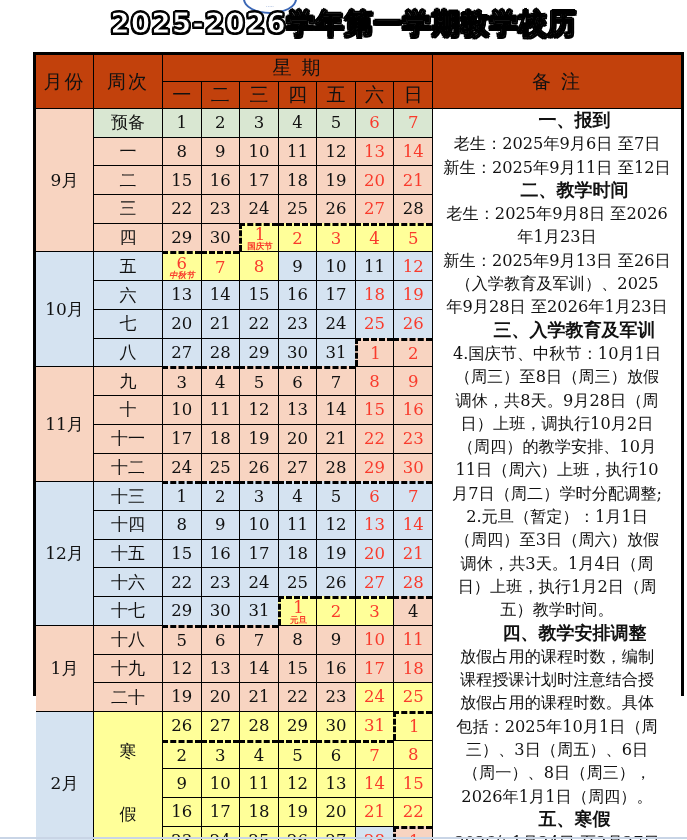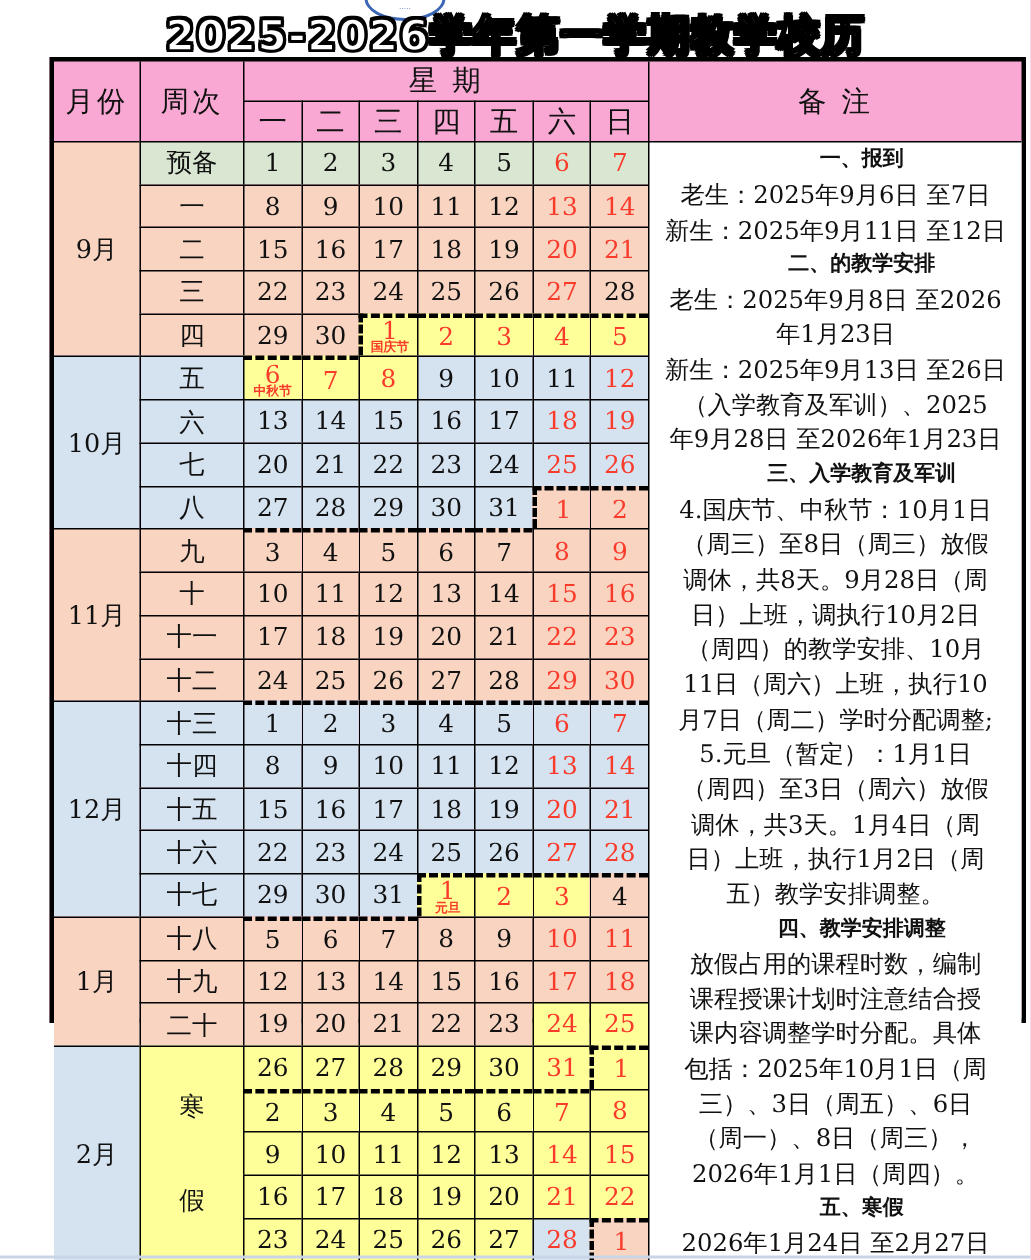--- a/index.html
+++ b/index.html
@@ -20,22 +20,22 @@
     position:absolute;left:0;top:7px;width:687px;height:34px;line-height:34px;
     text-align:center;font-size:28px;font-weight:bold;letter-spacing:1px;
     color:#ffffff;
     -webkit-text-stroke:1.1px #000;
     text-shadow:-1.5px -1.5px 0 #000,1.5px -1.5px 0 #000,-1.5px 1.5px 0 #000,
                  1.5px 1.5px 0 #000,0 -1.7px 0 #000,0 1.7px 0 #000,
                  -1.7px 0 0 #000,1.7px 0 0 #000;
   }
   
   .cal-wrap{
-    position:absolute;left:33px;top:38px;width:651px;height:644px;
-    border:3px solid #000;box-sizing:border-box;background:#f9a8d4;
+    position:absolute;left:33px;top:52px;width:651px;height:644px;
+    border:3px solid #000;box-sizing:border-box;background:#c2410c;
   }
   table.cal{
     border-collapse:separate;border-spacing:0;table-layout:fixed;
     width:100%;height:100%;
   }
   table.cal td{
     box-sizing:border-box;padding:0;
     border-left:1.8px solid #000;border-top:1.8px solid #000;
     text-align:center;vertical-align:middle;overflow:hidden;
   }
@@ -61,22 +61,22 @@
   
   td.notes-cell{
     vertical-align:top;text-align:left;background:#fff;
     padding:1px 2px 0 5px;
   }
   .note-line{
     font-family:"DejaVu Serif","Liberation Serif",serif;
     font-size:16.2px;line-height:23.3px;white-space:nowrap;
   }
   .note-line.bold{
-    font-family:Liberation Serif, serif;
-    font-weight:bold;font-size:14px;margin-left:35px;
+    font-family:Liberation Sans, sans-serif;
+    font-weight:bold;font-size:18px;margin-left:35px;
   }
   .bottom-line{
     position:absolute;left:0;top:837px;width:687px;height:1.5px;background:#c9d5e6;
   }
 </style>
 </head>
 <body>
 
 <div class="logo-arc">·····</div>
 <div class="title">2025-2026学年第一学期教学校历</div>
@@ -118,43 +118,43 @@
           <td class="day-cell needs-left" style="background: rgb(217, 231, 210); color: rgb(17, 17, 17);"><span>2</span></td>
           <td class="day-cell needs-left" style="background: rgb(217, 231, 210); color: rgb(17, 17, 17);"><span>3</span></td>
           <td class="day-cell needs-left" style="background: rgb(217, 231, 210); color: rgb(17, 17, 17);"><span>4</span></td>
           <td class="day-cell needs-left" style="background: rgb(217, 231, 210); color: rgb(17, 17, 17);"><span>5</span></td>
           <td class="day-cell needs-left" style="background: rgb(217, 231, 210); color: rgb(249, 59, 44);"><span>6</span></td>
           <td class="day-cell needs-left" style="background: rgb(217, 231, 210); color: rgb(249, 59, 44);"><span>7</span></td>
           <td class="notes-cell needs-left" rowspan="26">
             <div class="note-line bold">一、报到</div>
             <div class="note-line">老生：2025年9月6日 至7日</div>
             <div class="note-line">新生：2025年9月11日 至12日</div>
-            <div class="note-line bold">二、的教学安排</div>
+            <div class="note-line bold">二、教学时间</div>
             <div class="note-line">老生：2025年9月8日 至2026</div>
             <div class="note-line">年1月23日</div>
             <div class="note-line">新生：2025年9月13日 至26日</div>
             <div class="note-line">（入学教育及军训）、2025</div>
             <div class="note-line">年9月28日 至2026年1月23日</div>
             <div class="note-line bold">三、入学教育及军训</div>
             <div class="note-line">4.国庆节、中秋节：10月1日</div>
             <div class="note-line">（周三）至8日（周三）放假</div>
             <div class="note-line">调休，共8天。9月28日（周</div>
             <div class="note-line">日）上班，调执行10月2日</div>
             <div class="note-line">（周四）的教学安排、10月</div>
             <div class="note-line">11日（周六）上班，执行10</div>
             <div class="note-line">月7日（周二）学时分配调整;</div>
-            <div class="note-line">5.元旦（暂定）：1月1日</div>
+            <div class="note-line">2.元旦（暂定）：1月1日</div>
             <div class="note-line">（周四）至3日（周六）放假</div>
             <div class="note-line">调休，共3天。1月4日（周</div>
             <div class="note-line">日）上班，执行1月2日（周</div>
-            <div class="note-line">五）教学安排调整。</div>
+            <div class="note-line">五）教学时间。</div>
             <div class="note-line bold">四、教学安排调整</div>
             <div class="note-line">放假占用的课程时数，编制</div>
             <div class="note-line">课程授课计划时注意结合授</div>
-            <div class="note-line">课内容调整学时分配。具体</div>
+            <div class="note-line">放假占用的课程时数。具体</div>
             <div class="note-line">包括：2025年10月1日（周</div>
             <div class="note-line">三）、3日（周五）、6日</div>
             <div class="note-line">（周一）、8日（周三），</div>
             <div class="note-line">2026年1月1日（周四）。</div>
             <div class="note-line bold">五、寒假</div>
             <div class="note-line">2026年1月24日 至2月27日</div>
           </td>
         </tr>
         <tr class="br">
           <td class="week-cell needs-left" style="background: rgb(248, 212, 193);">一</td>
@@ -192,21 +192,21 @@
           <td class="day-cell needs-left" style="background: rgb(248, 212, 193); color: rgb(17, 17, 17);"><span>30</span></td>
           <td class="day-cell needs-left" style="background: rgb(255, 255, 153); color: rgb(249, 59, 44); border-top: 3px dashed rgb(0, 0, 0); border-left: 3px dashed rgb(0, 0, 0);"><span>1</span><span class="sub" style="color: rgb(249, 59, 44);">国庆节</span></td>
           <td class="day-cell needs-left" style="background: rgb(255, 255, 153); color: rgb(249, 59, 44); border-top: 3px dashed rgb(0, 0, 0);"><span>2</span></td>
           <td class="day-cell needs-left" style="background: rgb(255, 255, 153); color: rgb(249, 59, 44); border-top: 3px dashed rgb(0, 0, 0);"><span>3</span></td>
           <td class="day-cell needs-left" style="background: rgb(255, 255, 153); color: rgb(249, 59, 44); border-top: 3px dashed rgb(0, 0, 0);"><span>4</span></td>
           <td class="day-cell needs-left" style="background: rgb(255, 255, 153); color: rgb(249, 59, 44); border-top: 3px dashed rgb(0, 0, 0);"><span>5</span></td>
         </tr>
         <tr class="br">
           <td class="month-cell" rowspan="4" style="background: rgb(213, 227, 241);">10月</td>
           <td class="week-cell needs-left" style="background: rgb(213, 227, 241);">五</td>
-          <td class="day-cell needs-left" style="background: rgb(255, 255, 153); color: rgb(249, 59, 44); border-top: 3px dashed rgb(0, 0, 0);"><span>6</span><span class="sub" style="color: rgb(249, 59, 44);">中秋节</span></td>
+          <td class="day-cell needs-left" style="background: rgb(255, 255, 153); color: rgb(249, 59, 44); border-top: 3px dashed rgb(0, 0, 0);"><span>6</span><span class="sub" style="color: rgb(249, 59, 44); font-style: italic;">中秋节</span></td>
           <td class="day-cell needs-left" style="background: rgb(255, 255, 153); color: rgb(249, 59, 44); border-top: 3px dashed rgb(0, 0, 0);"><span>7</span></td>
           <td class="day-cell needs-left" style="background: rgb(255, 255, 153); color: rgb(249, 59, 44);"><span>8</span></td>
           <td class="day-cell needs-left" style="background: rgb(213, 227, 241); color: rgb(17, 17, 17);"><span>9</span></td>
           <td class="day-cell needs-left" style="background: rgb(213, 227, 241); color: rgb(17, 17, 17);"><span>10</span></td>
           <td class="day-cell needs-left" style="background: rgb(213, 227, 241); color: rgb(17, 17, 17);"><span>11</span></td>
           <td class="day-cell needs-left" style="background: rgb(213, 227, 241); color: rgb(249, 59, 44);"><span>12</span></td>
         </tr>
         <tr class="br">
           <td class="week-cell needs-left" style="background: rgb(213, 227, 241);">六</td>
           <td class="day-cell needs-left" style="background: rgb(213, 227, 241); color: rgb(17, 17, 17);"><span>13</span></td>

